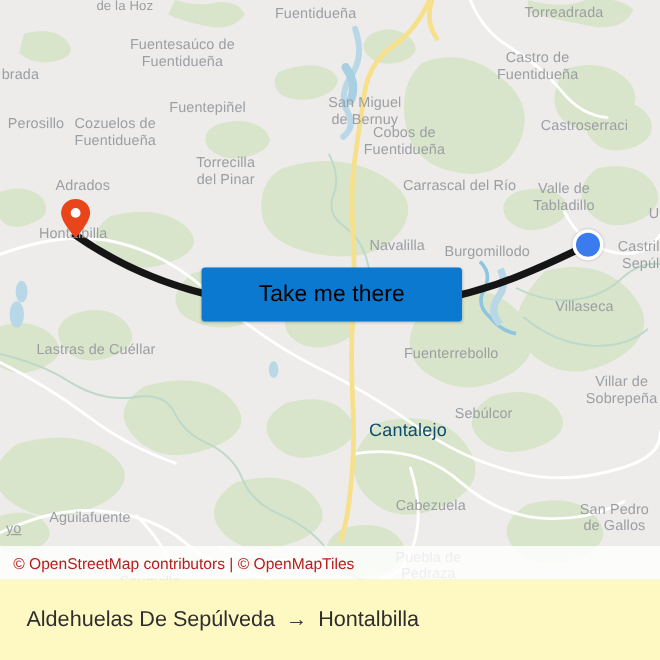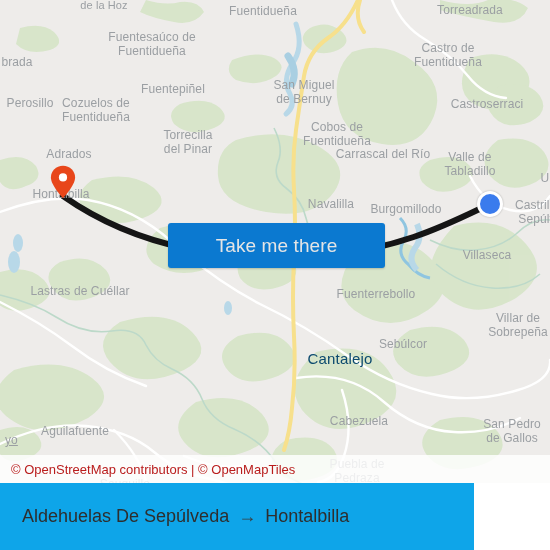--- a/index.html
+++ b/index.html
@@ -82,21 +82,21 @@
   }
 
   
   #take-me-there {
     position: absolute;
     left: 168px;
     top: 223px;
     width: 217px;
     height: 45px;
     background: #0b79d0;
-    color: #e5e5e5;
+    color: #000000;
     border: none;
     border-radius: 3px;
     font-family: "Liberation Sans", sans-serif;
     font-size: 19px;
     letter-spacing: .1px;
     cursor: pointer;
     box-shadow: 0 1px 2px rgba(0,0,0,.18);
   }
 
   
@@ -114,23 +114,23 @@
     font-size: 13px;
     color: #b91c1c;
     white-space: pre;
   }
 
   
   #footer {
     position: absolute;
     left: 0;
     top: 483px;
-    width: 474px;
+    width: 550px;
     height: 67px;
-    background: #0ea5e9;
+    background: #fef9c3;
     display: flex;
     align-items: center;
   }
   #route-summary {
     display: flex;
     align-items: center;
     margin-left: 22px;
     font-size: 18px;
     color: #2e2e2e;
     white-space: pre;
@@ -245,21 +245,21 @@
         <div class="place town" style="left: 448px; top: 42px;">Castro de
 Fuentidueña</div>
         <div class="place town" style="left: 17px; top: 56px;">brada</div>
         <div class="place town" style="left: 304px; top: 79px;">San Miguel
 de Bernuy</div>
         <div class="place town" style="left: 173px; top: 83px;">Fuentepiñel</div>
         <div class="place town" style="left: 30px; top: 97px;">Perosillo</div>
         <div class="place town" style="left: 96px; top: 97px;">Cozuelos de
 Fuentidueña</div>
         <div class="place town" style="left: 487px; top: 98px;">Castroserraci</div>
-        <div class="place town" style="left: 337px; top: 121px;">Cobos de
+        <div class="place town" style="left: 337px; top: 104px;">Cobos de
 Fuentidueña</div>
         <div class="place town" style="left: 188px; top: 129px;">Torrecilla
 del Pinar</div>
         <div class="place town" style="left: 383px; top: 148px;">Carrascal del Río</div>
         <div class="place town" style="left: 69px; top: 148px;">Adrados</div>
         <div class="place town" style="left: 470px; top: 151px;">Valle de
 Tabladillo</div>
         <div class="place town" style="left: 545px; top: 172px;">U</div>
         <div class="place town" style="left: 331px; top: 198px;">Navalilla</div>
         <div class="place town" style="left: 406px; top: 203px;">Burgomillodo</div>

